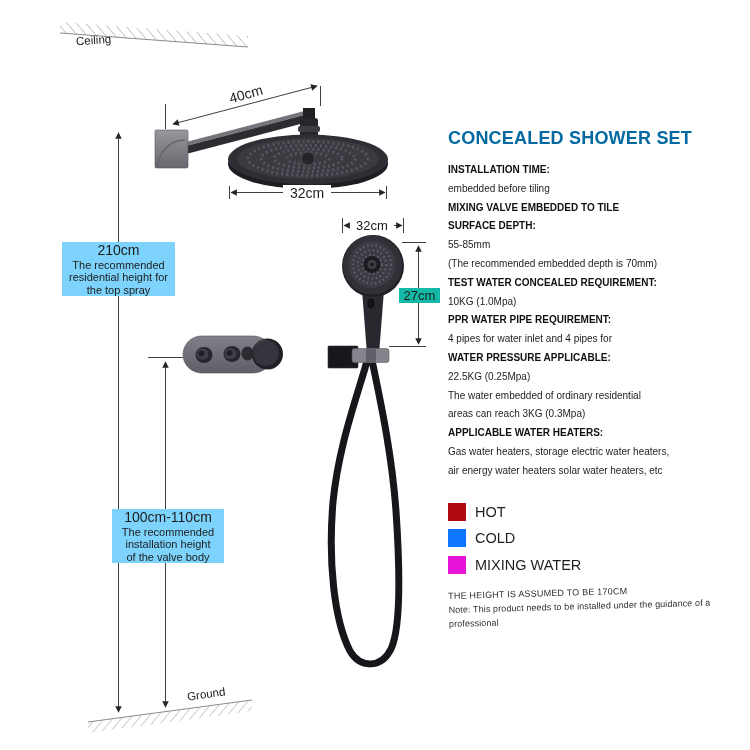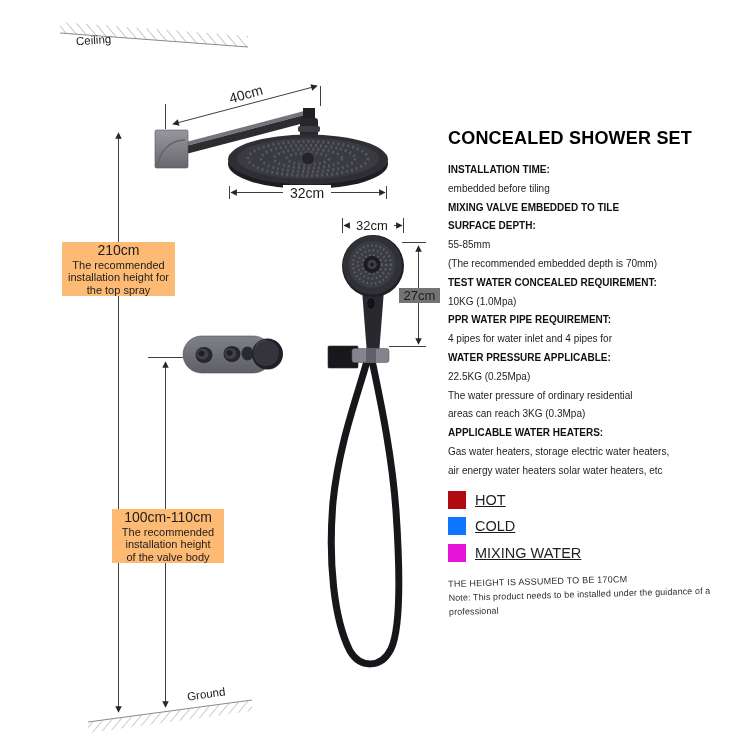--- a/index.html
+++ b/index.html
@@ -5,31 +5,31 @@
   html,body{margin:0;padding:0;background:#ffffff;}
   .stage{position:relative;width:750px;height:750px;background:#fff;overflow:hidden;
          font-family:"Liberation Sans",sans-serif;color:#1c1c1c;}
   svg{position:absolute;left:0;top:0;}
   .lbl{position:absolute;color:#1c1c1c;white-space:nowrap;}
   .ceiling{left:76px;top:34px;font-size:11.5px;transform:rotate(-4deg);}
   .ground{left:187px;top:688px;font-size:11.5px;transform:rotate(-8deg);}
   .d40{left:212px;top:86px;width:68px;text-align:center;font-size:14px;transform:rotate(-15.5deg);}
   .d32top{left:283px;top:185px;width:48px;text-align:center;font-size:14px;background:#fff;}
   .d32hand{left:350px;top:218px;width:44px;text-align:center;font-size:13px;background:#fff;}
-  .d27{left:399px;top:288px;width:41px;text-align:center;font-size:13px;background:#737373;}
-  .dimblock{position:absolute;text-align:center;background:#fdba74;white-space:normal;}
+  .d27{left:399px;top:288px;width:41px;text-align:center;font-size:13px;background:#14b8a6;}
+  .dimblock{position:absolute;text-align:center;background:#7dd3fc;white-space:normal;}
   .dimblock .num{font-size:14px;line-height:16px;margin-bottom:1px;}
   .dimblock .desc{font-size:11px;line-height:12.4px;}
   .b210{left:62px;top:242px;width:113px;}
   .b100{left:112px;top:509px;width:112px;}
   .specs{position:absolute;left:448px;top:127px;width:296px;}
-  .title{font-size:18px;font-weight:bold;color:#000000;line-height:22px;margin-bottom:12px;letter-spacing:.2px;}
+  .title{font-size:18px;font-weight:bold;color:#0369a1;line-height:22px;margin-bottom:12px;letter-spacing:.2px;}
   .specs p{margin:0;font-size:10px;line-height:18.8px;color:#1d1d1d;}
   .specs p.h{font-weight:bold;color:#101010;}
-  .legend{margin-top:6px;text-decoration:underline;}
+  .legend{margin-top:18px;}
   .lrow{display:flex;align-items:center;height:26.4px;gap:9px;}
   .sw{width:18px;height:18px;flex:0 0 auto;}
   .llabel{font-size:14.5px;color:#1f1f1f;}
   .notes{margin-top:11px;transform:rotate(-1.6deg);transform-origin:0 0;color:#2e2e2e;}
   .notes .n1{font-size:9px;line-height:14px;letter-spacing:.2px;}
   .notes .n2{font-size:9px;line-height:14px;letter-spacing:.1px;}
 </style>
 </head>
 <body>
 
@@ -146,21 +146,21 @@
   <div class="lbl ceiling">Ceiling</div>
   <div class="lbl ground">Ground</div>
   <div class="lbl d40">40cm</div>
   <div class="lbl d32top">32cm</div>
   <div class="lbl d32hand">32cm</div>
   <div class="lbl d27">27cm</div>
 
   <div class="dimblock b210">
     <div class="num">210cm</div>
     <div class="desc">The recommended</div>
-    <div class="desc">installation height for</div>
+    <div class="desc">residential height for</div>
     <div class="desc">the top spray</div>
   </div>
 
   <div class="dimblock b100">
     <div class="num">100cm-110cm</div>
     <div class="desc">The recommended</div>
     <div class="desc">installation height</div>
     <div class="desc">of the valve body</div>
   </div>
 
@@ -176,21 +176,21 @@
     <p>(The recommended embedded depth is 70mm)</p>
 
     <p class="h">TEST WATER CONCEALED REQUIREMENT:</p>
     <p>10KG (1.0Mpa)</p>
 
     <p class="h">PPR WATER PIPE REQUIREMENT:</p>
     <p>4 pipes for water inlet and 4 pipes for</p>
 
     <p class="h">WATER PRESSURE APPLICABLE:</p>
     <p>22.5KG (0.25Mpa)</p>
-    <p>The water pressure of ordinary residential</p>
+    <p>The water embedded of ordinary residential</p>
     <p>areas can reach 3KG (0.3Mpa)</p>
 
     <p class="h">APPLICABLE WATER HEATERS:</p>
     <p>Gas water heaters, storage electric water heaters,</p>
     <p>air energy water heaters solar water heaters, etc</p>
 
     <div class="legend">
       <div class="lrow">
         <span class="sw" style="background-color: rgb(176, 11, 16);"></span>
         <span class="llabel">HOT</span>

